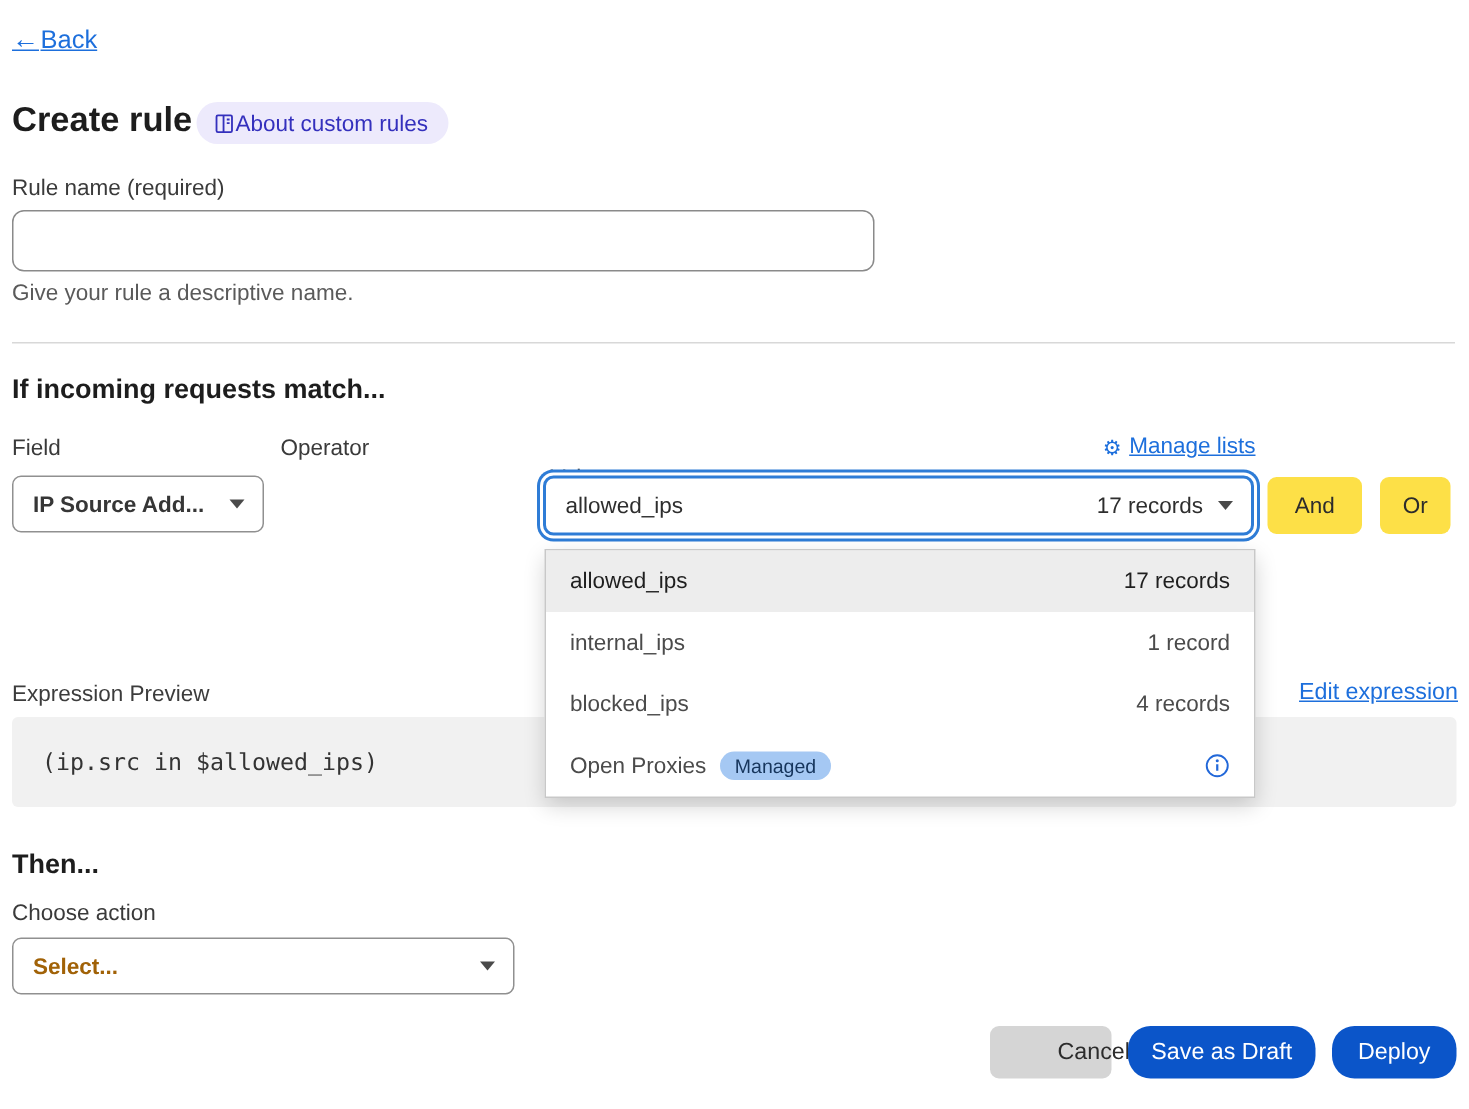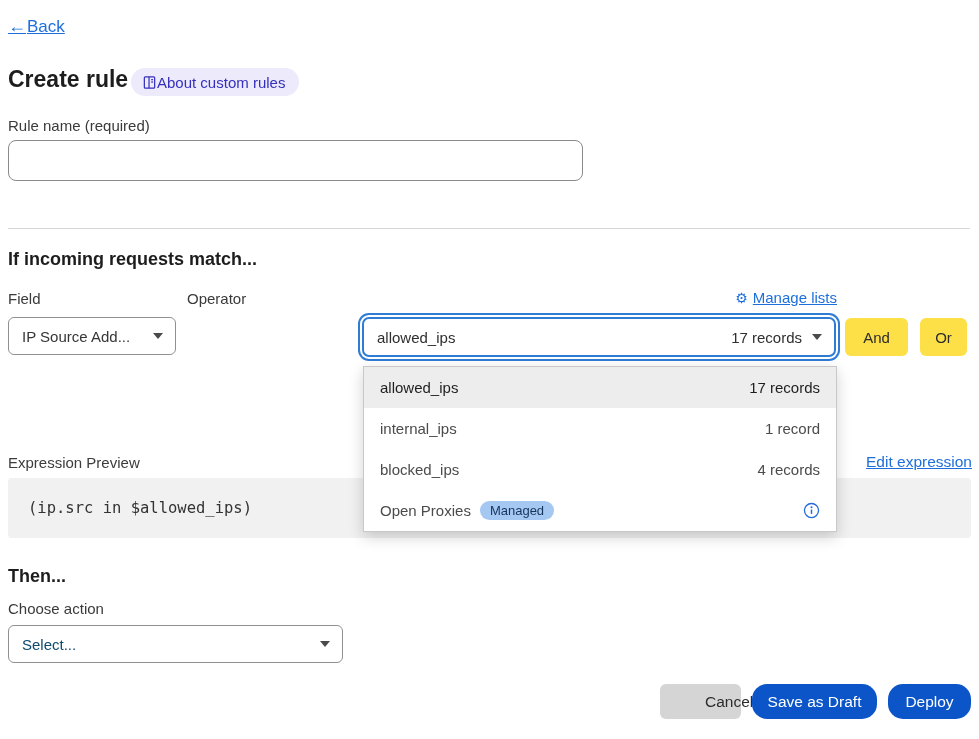--- a/index.html
+++ b/index.html
@@ -24,21 +24,21 @@
     border-radius: 8px; font-size: 15px; padding: 0 12px; outline: none; background: #fff; }
   .helper-text { position: absolute; left: 8px; top: 187px; font-size: 15px; color: #5a5a5a; }
 
   .divider { position: absolute; left: 8px; top: 228px; width: 962px; height: 1px; background: #d8d8d8; }
 
   .section-heading { position: absolute; left: 8px; font-size: 18px; font-weight: 700; color: #1d1d1d; }
 
   
   .select { position: absolute; height: 38px; border: 1px solid #909090; border-radius: 6px; background: #fff;
     display: flex; align-items: center; font-size: 15px; color: #363636; padding: 0 12px 0 13px; cursor: pointer; }
-  .select .grow { flex: 1; }
+  .select .grow { flex: 1; font-weight: bold; }
   .caret { width: 0; height: 0; border-left: 5px solid transparent; border-right: 5px solid transparent;
     border-top: 6px solid #4a4a4a; margin-left: 10px; flex: none; }
 
   .field-select { left: 8px; top: 317px; width: 168px; }
   .operator-select { left: 187px; top: 317px; width: 165px; }
   .value-select { left: 362px; top: 317px; width: 474px; height: 40px; border: 2px solid #2e7cd6; border-radius: 7px;
     box-shadow: 0 0 0 2px #ffffff, 0 0 0 4px #2e7cd6; color: #2e2e2e; }
   .value-select .meta { color: #2e2e2e; margin-left: auto; }
 
   .manage-lists { position: absolute; top: 289px; right: 142px; font-size: 15px; display: flex; align-items: center; gap: 5px; }
@@ -59,21 +59,21 @@
   .info-icon { margin-left: auto; display: flex; align-items: center; cursor: pointer; }
 
   
   .expression-label { position: absolute; left: 8px; top: 454px; font-size: 15px; color: #3c3c3c; }
   .edit-expression { position: absolute; top: 453px; right: 7px; font-size: 15.5px; }
   .expression-box { position: absolute; left: 8px; top: 478px; width: 963px; height: 60px; background: #f1f1f1; border-radius: 4px; }
   .expression-code { font-family: "DejaVu Sans Mono", monospace; font-size: 15.5px; color: #333; line-height: 60px; padding-left: 20px; }
 
   
   .action-select { left: 8px; top: 625px; width: 335px; }
-  .action-select .placeholder { color: #0c4a6e; }
+  .action-select .placeholder { color: #a16207; }
 
   
   .footer-btn { position: absolute; top: 684px; height: 35px; border: none; border-radius: 6px; font-size: 15.5px;
     font-family: "Liberation Sans", sans-serif; cursor: pointer; }
   .cancel-btn { left: 660px; width: 81px; background: #d5d5d5; color: #2c2c2c; padding-left: 45px; }
   .blue-btn { background: #0b55c9; color: #ffffff; border-radius: 15px; }
   .save-draft-btn { left: 752px; width: 125px; }
   .deploy-btn { left: 888px; width: 83px; }
 </style>
 </head>
@@ -92,20 +92,21 @@
       <rect x="2.5" y="2" width="11" height="12" rx="1"></rect>
       <line x1="7.5" y1="2" x2="7.5" y2="14"></line>
       <line x1="9.8" y1="5" x2="11.8" y2="5"></line>
       <line x1="9.8" y1="7.5" x2="11.8" y2="7.5"></line>
     </svg>
     <span>About custom rules</span>
   </span>
 
   <label class="field-label" style="left:8px; top:117px;">Rule name (required)</label>
   <input class="rule-name-input" type="text" value="" style="">
+  <div class="helper-text">Give your rule a descriptive name.</div>
 
   <div class="divider"></div>
 
   <h2 class="section-heading" style="top:249px;">If incoming requests match...</h2>
 
   <label class="field-label" style="left:8px; top:290px;">Field</label>
   <label class="field-label" style="left:187px; top:290px;">Operator</label>
   <label class="field-label" style="left:367px; top:290px;margin-top:20px;">Value</label>
 
   <a class="manage-lists">

